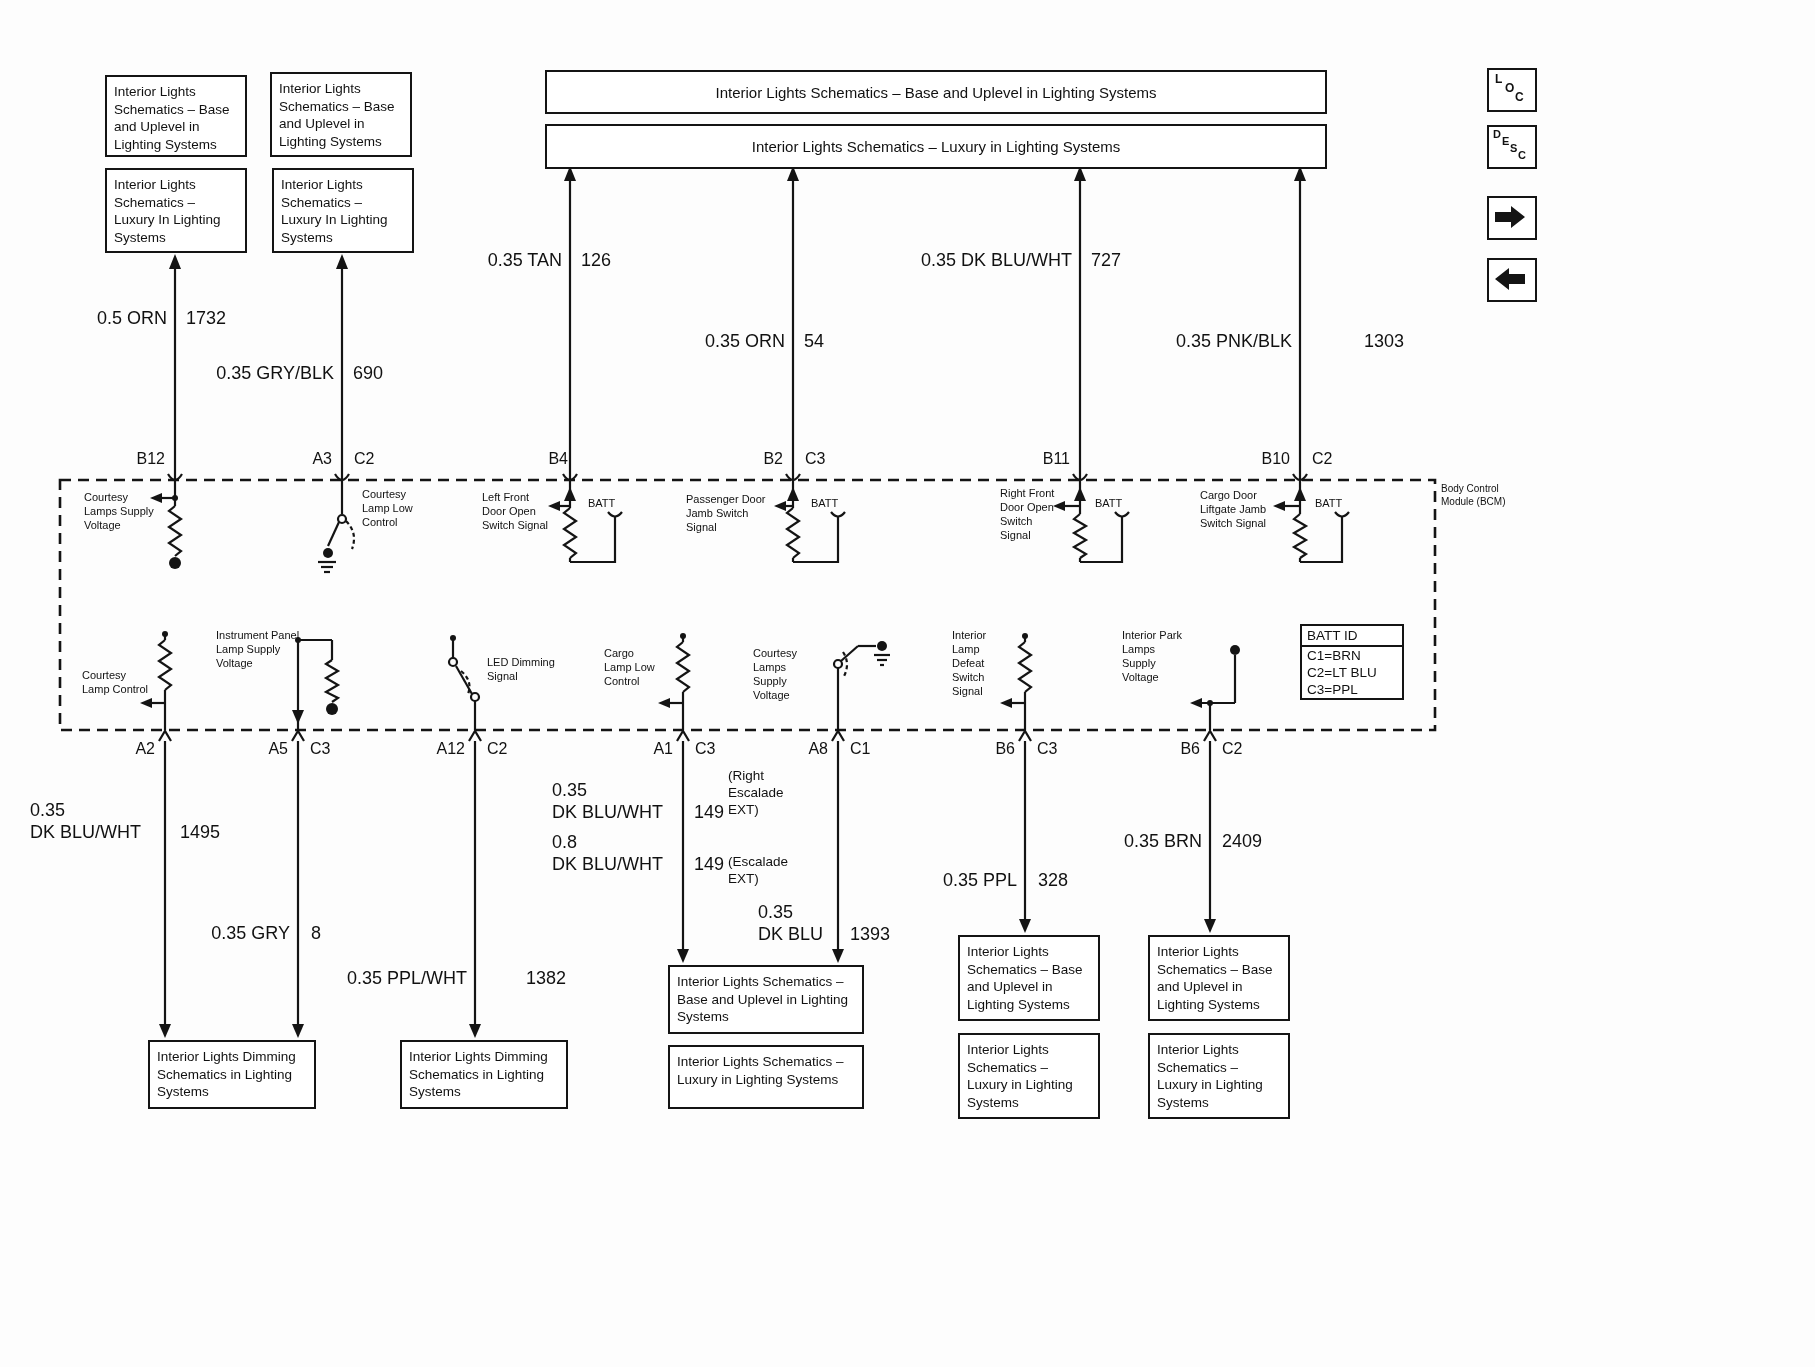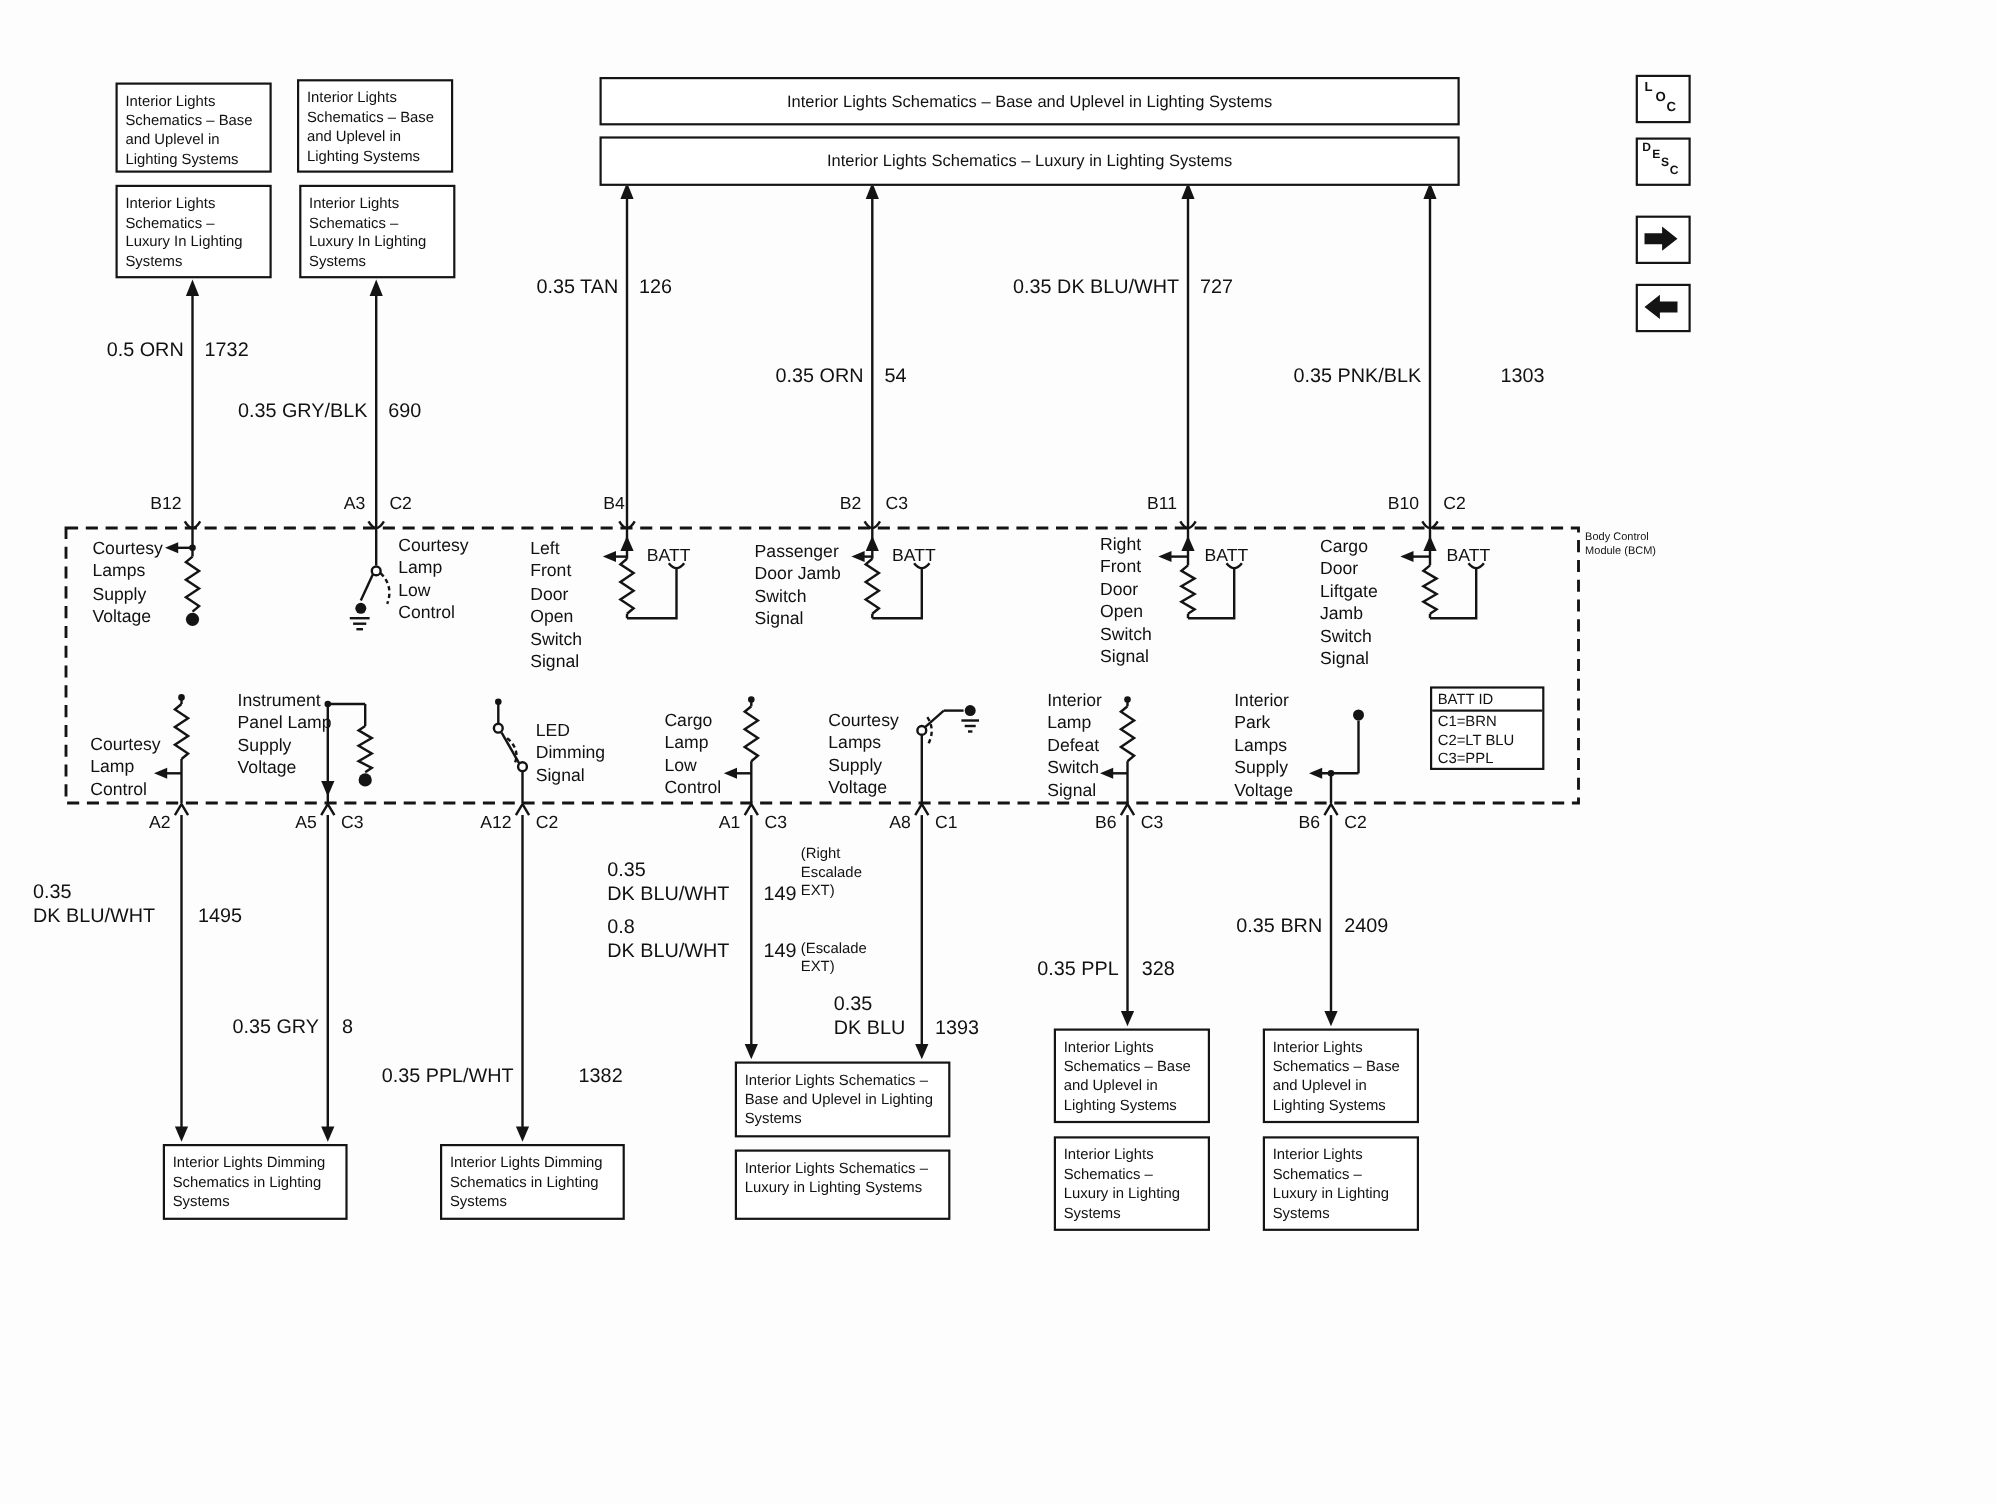--- a/index.html
+++ b/index.html
@@ -12,21 +12,21 @@
     position:absolute; border:2px solid #141414; background:#fff;
     font-size:13.5px; line-height:1.3; padding:6px 7px;
   }
   .banner {
     position:absolute; border:2px solid #141414; background:#fff;
     font-size:15px; display:flex; align-items:center; justify-content:center;
     text-align:center;
   }
   .wl { position:absolute; font-size:18px; white-space:nowrap; }
   .pin { position:absolute; font-size:16px; white-space:nowrap; }
-  .fn { position:absolute; font-size:16px; line-height:1.28; }
+  .fn { position:absolute; font-size:11px; line-height:1.28; }
   .note { position:absolute; font-size:13.5px; line-height:1.25; }
   .tr { text-align:right; }
   .bcm-title { position:absolute; font-size:10px; line-height:1.3; }
   .connid {
     position:absolute; border:2px solid #141414; background:#fff;
     font-size:13.5px; width:100px;
   }
   .connid .hd { padding:2px 5px; border-bottom:2px solid #141414; }
   .connid .row { padding:1px 5px; }
   .navbox {

